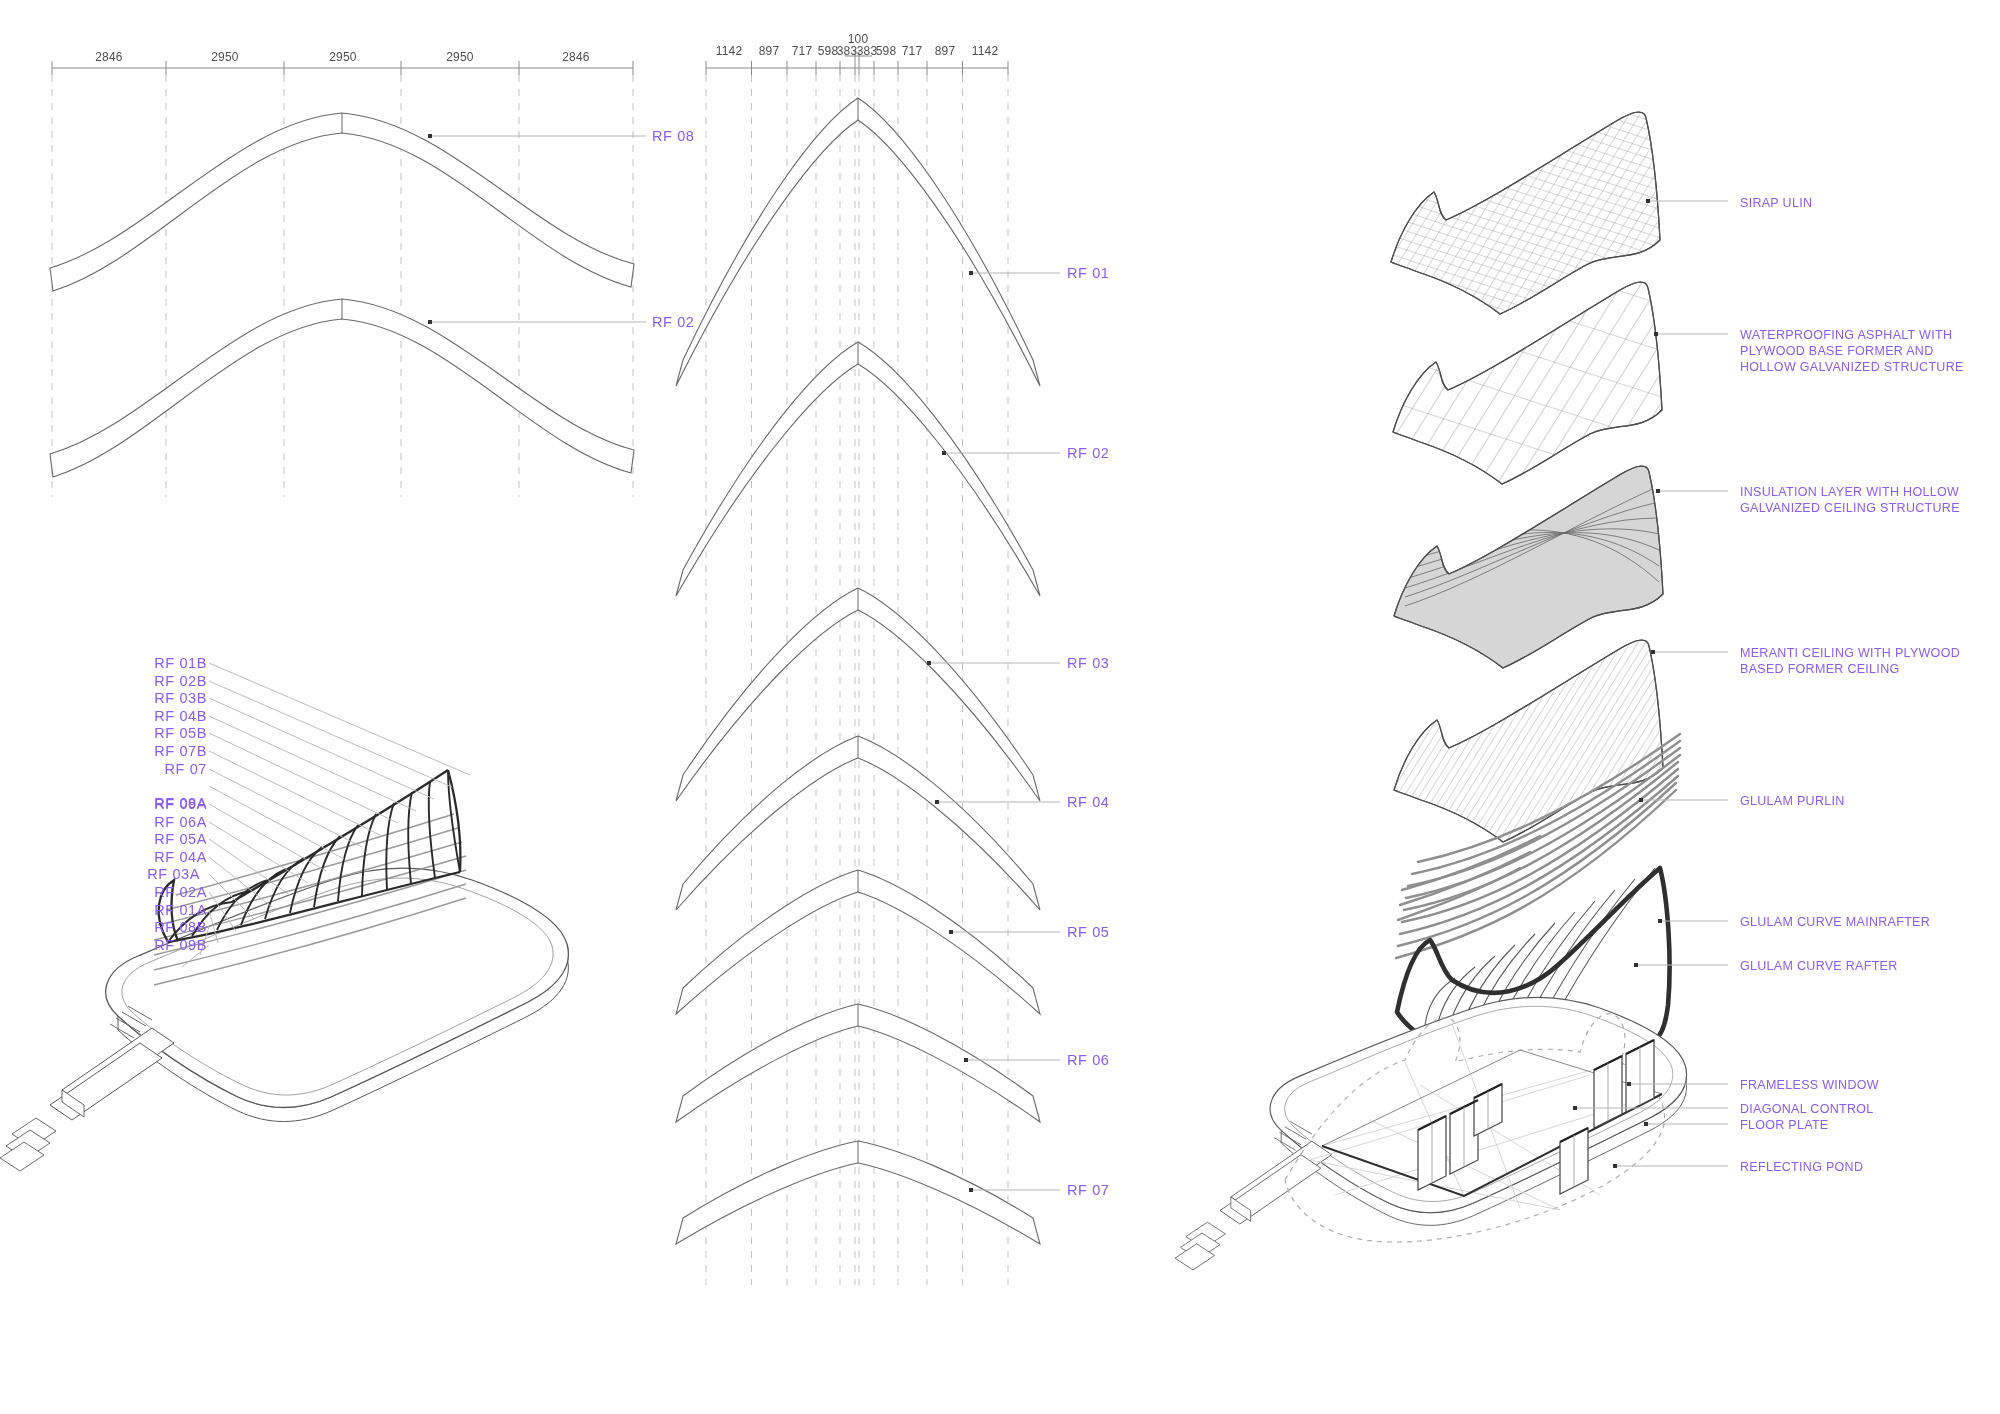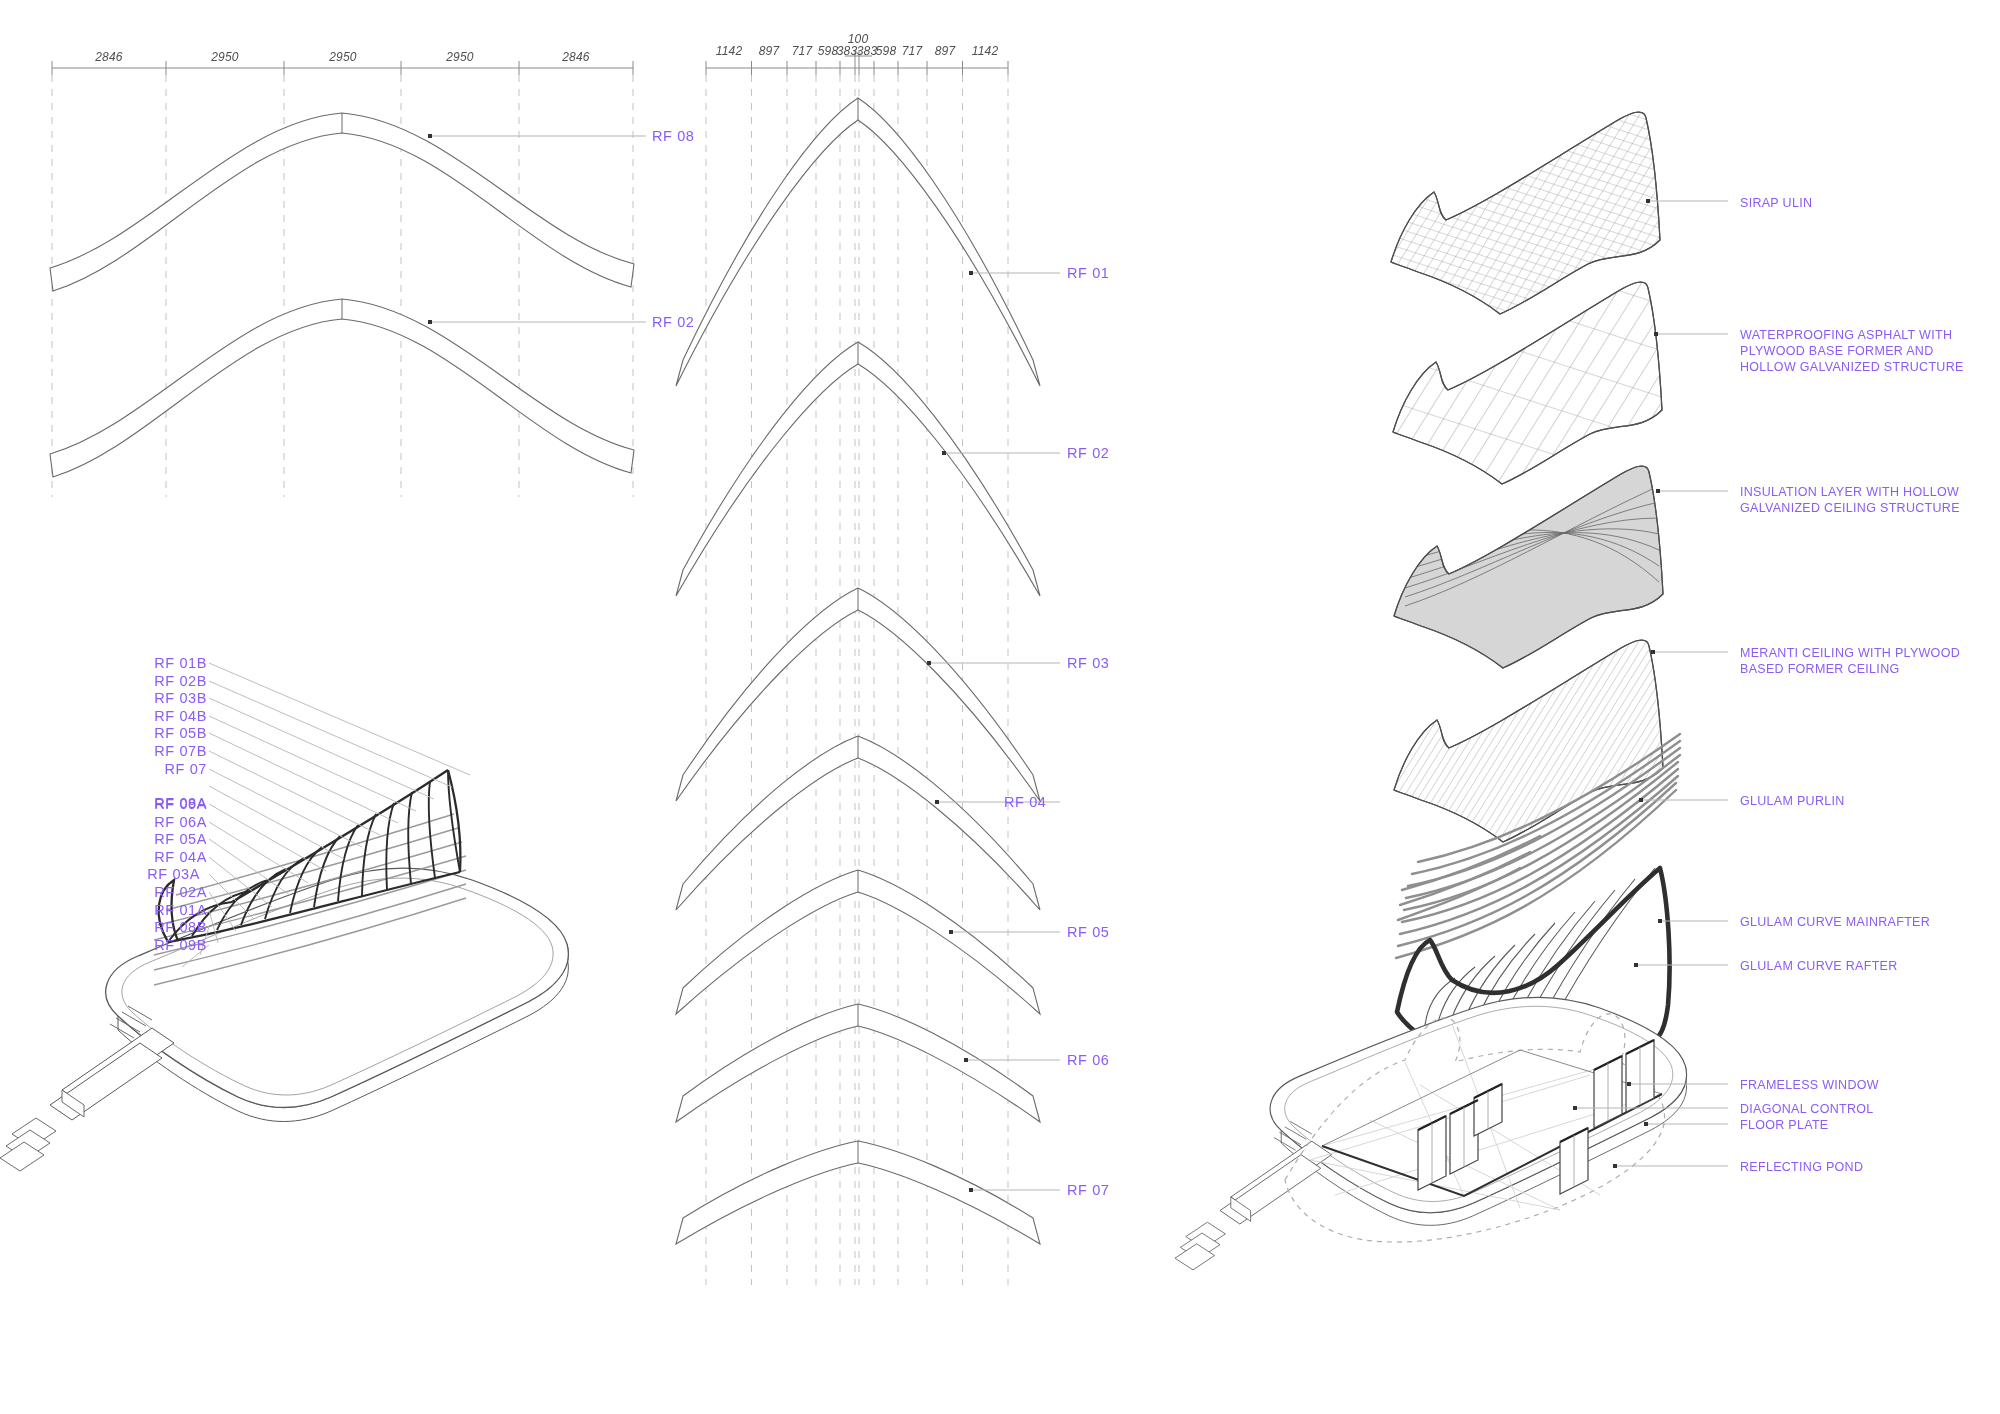--- a/index.html
+++ b/index.html
@@ -1,20 +1,20 @@
 <!DOCTYPE html>
 <html><head>
 <meta charset="utf-8">
 <style>
   html,body{margin:0;padding:0;background:#ffffff;}
   #sheet{position:relative;width:2000px;height:1414px;background:#fff;overflow:hidden;
          font-family:"Liberation Sans", sans-serif;color:#3b3b3b;}
   #gfx{position:absolute;left:0;top:0;}
   .lbl{position:absolute;white-space:nowrap;color:#8b5cf6;letter-spacing:.4px;}
-  .dim{font-size:12px;color:#4f4f4f;transform:translateX(-50%);letter-spacing:.2px;font-style:italic;}
+  .dim{font-size:12px;color:#4f4f4f;transform:translateX(-50%);letter-spacing:.2px;}
   .rf{font-size:14.5px;transform:translateY(-50%);letter-spacing:.6px;}
   .stack{font-size:14.5px;transform:translate(-100%,-50%);letter-spacing:.6px;}
   .note{font-size:12.5px;line-height:16px;letter-spacing:.3px;}
   .note span{display:block;}
 </style>
 </head>
 <body>
 
 <div id="sheet">
 
@@ -385,21 +385,21 @@
 <span class="lbl dim" style="left:847px;top:44px">383</span>
 <span class="lbl dim" style="left:867px;top:44px">383</span>
 <span class="lbl dim" style="left:886px;top:44px">598</span>
 <span class="lbl dim" style="left:912px;top:44px">717</span>
 <span class="lbl dim" style="left:945px;top:44px">897</span>
 <span class="lbl dim" style="left:985px;top:44px">1142</span>
 
 <span class="lbl rf" style="left:1067px;top:273px">RF 01</span>
 <span class="lbl rf" style="left:1067px;top:453px">RF 02</span>
 <span class="lbl rf" style="left:1067px;top:663px">RF 03</span>
-<span class="lbl rf" style="left:1004px;top:802px">RF 04</span>
+<span class="lbl rf" style="left:1067px;top:802px">RF 04</span>
 <span class="lbl rf" style="left:1067px;top:932px">RF 05</span>
 <span class="lbl rf" style="left:1067px;top:1060px">RF 06</span>
 <span class="lbl rf" style="left:1067px;top:1190px">RF 07</span>
 
 <span class="lbl stack" style="left:207px;top:663px">RF 01B</span>
 <span class="lbl stack" style="left:207px;top:681px">RF 02B</span>
 <span class="lbl stack" style="left:207px;top:698px">RF 03B</span>
 <span class="lbl stack" style="left:207px;top:716px">RF 04B</span>
 <span class="lbl stack" style="left:207px;top:733px">RF 05B</span>
 <span class="lbl stack" style="left:207px;top:751px">RF 07B</span>

